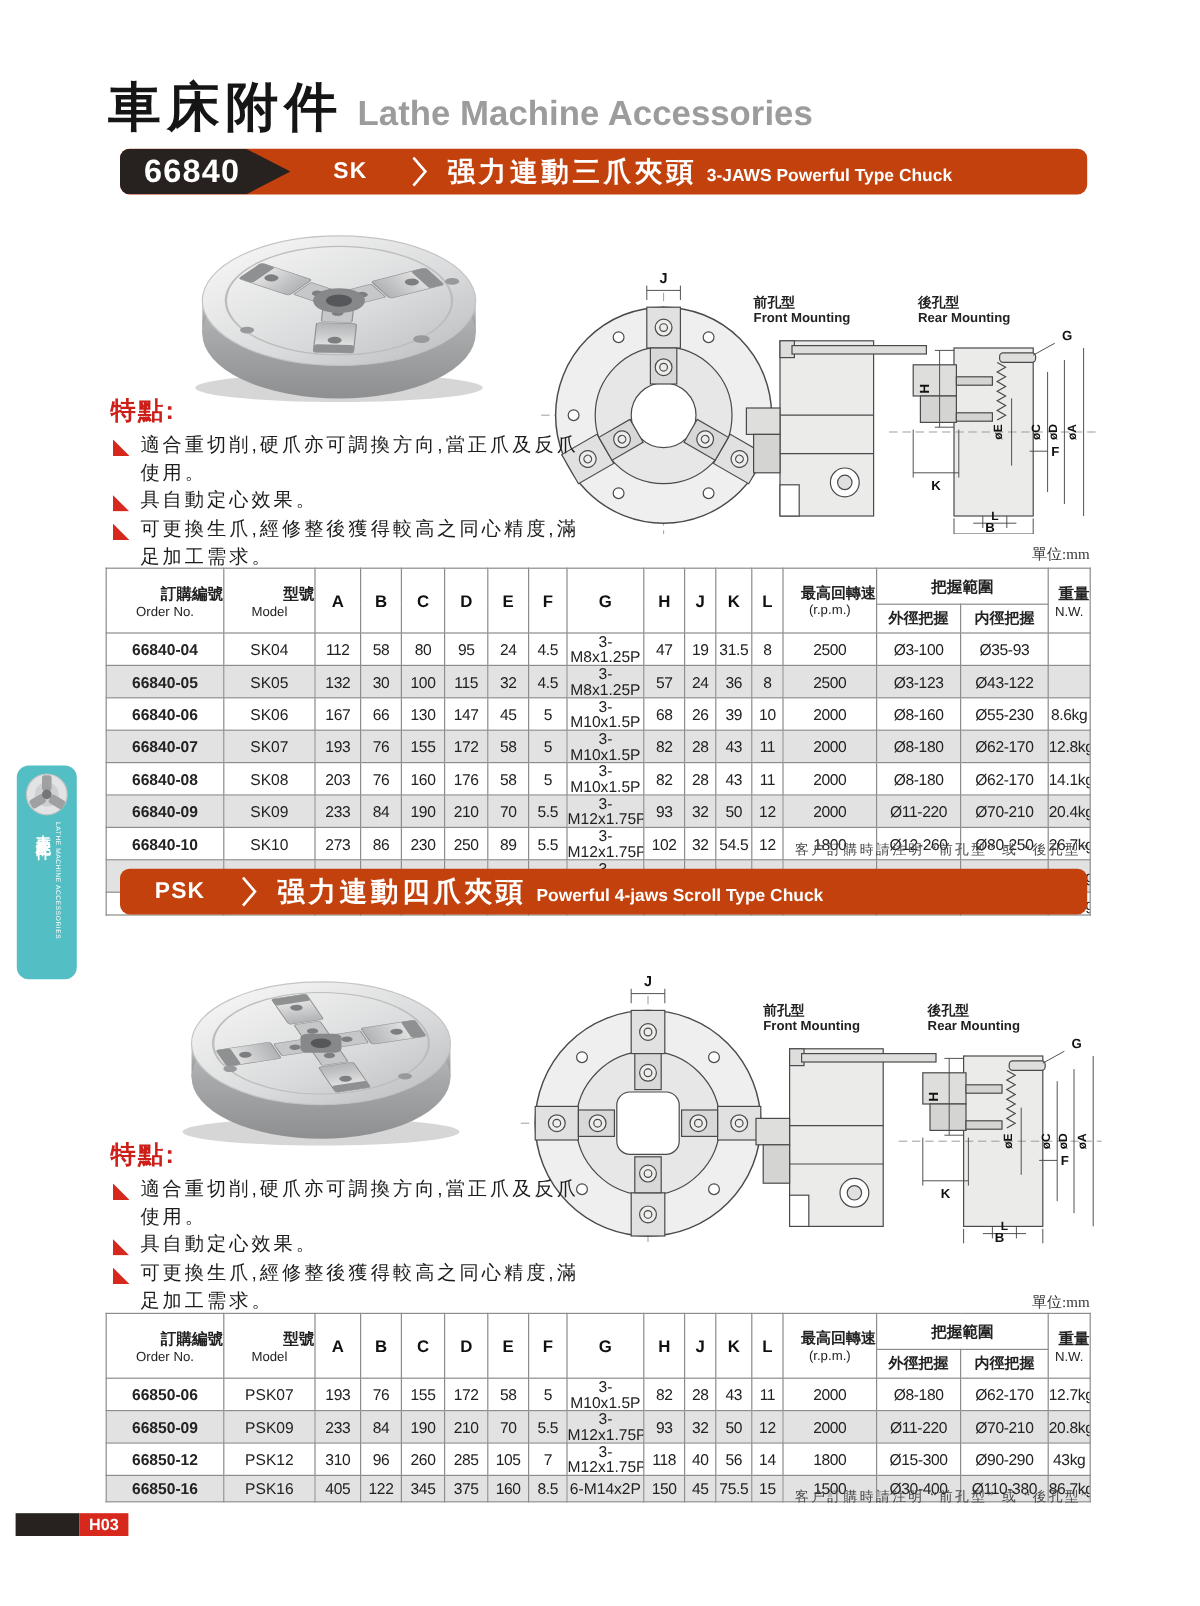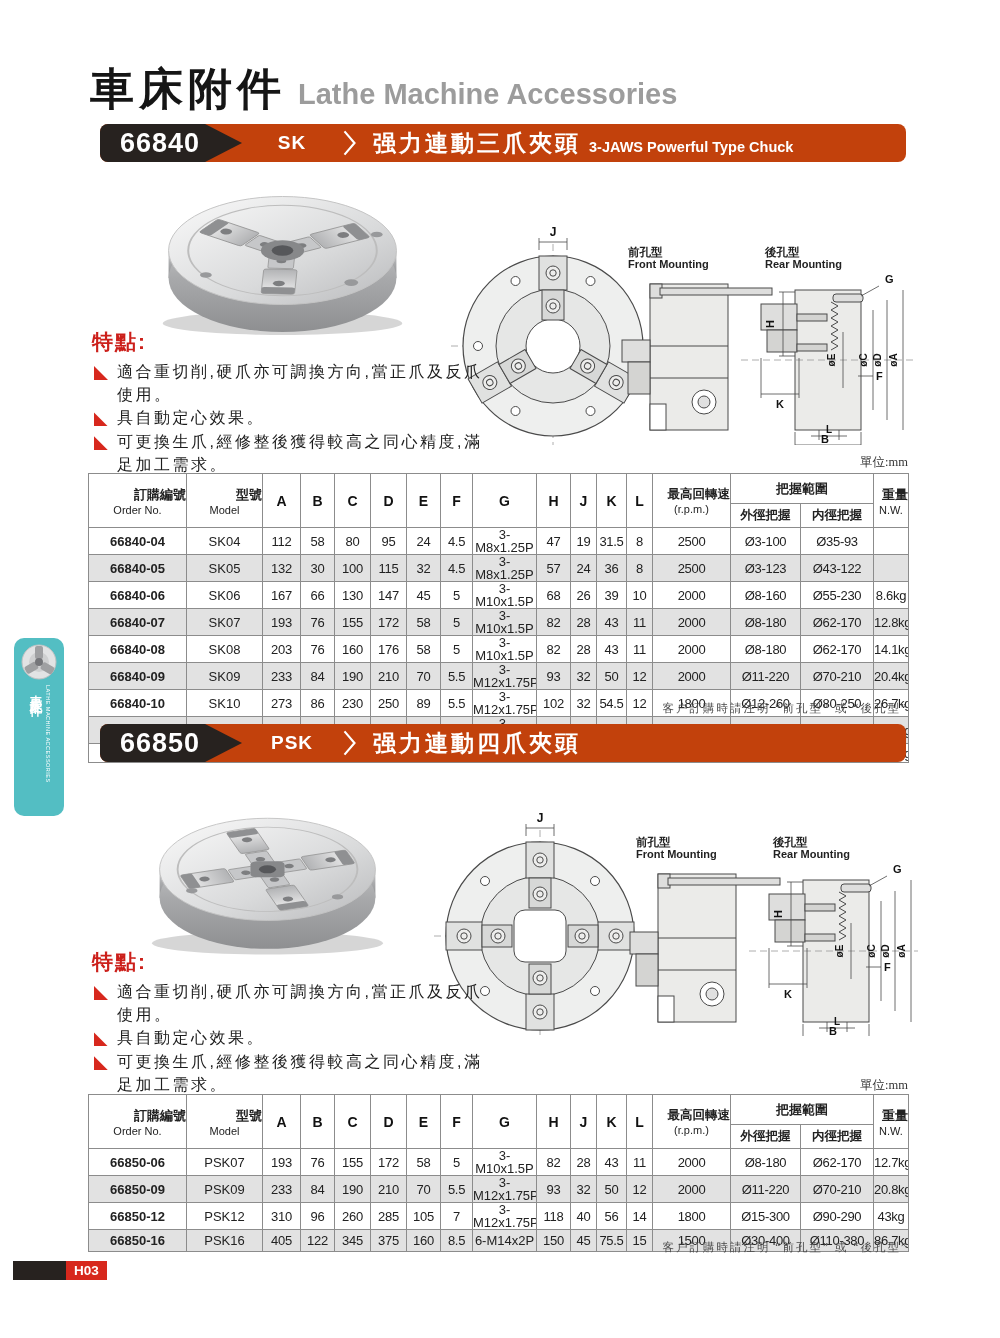--- a/index.html
+++ b/index.html
@@ -482,28 +482,26 @@
           <td class="c-grip">Ø30-400</td>
           <td class="c-grip">Ø110-380</td>
           <td class="c-kg">82.3kg</td>
         </tr>
       </tbody>
   </table>
 
   <div class="order-note" style="top:701px;">客户訂購時請注明 “前孔型” 或 “後孔型”</div>
 
   <div class="banner" style="top:724px;">
-    <div class="banner-code">
-      <span>66850</span>
-    </div>
     <div class="banner-series">PSK</div>
     <svg class="banner-chev" viewBox="0 0 18 30">
       <path d="M3,1 L15,15 L3,29" fill="none" stroke="#ffffff" stroke-width="2.6"></path>
     </svg>
     <div class="banner-title-zh">强力連動四爪夾頭</div>
+    <div class="banner-title-en">Powerful 4-jaws Scroll Type Chuck</div>
   </div>
 
   <svg class="abs" style="left:135px;top:772px;" width="265" height="190" viewBox="0 0 280 195">
     <defs>
       <linearGradient id="pg2top" x1="0" y1="0" x2="1" y2="1">
         <stop offset="0" stop-color="#fafafa"></stop>
           <stop offset="0.6" stop-color="#d9dadb"></stop>
           <stop offset="1" stop-color="#b9babc"></stop>
       </linearGradient>
       <linearGradient id="pg2side" x1="0" y1="0" x2="0" y2="1">

